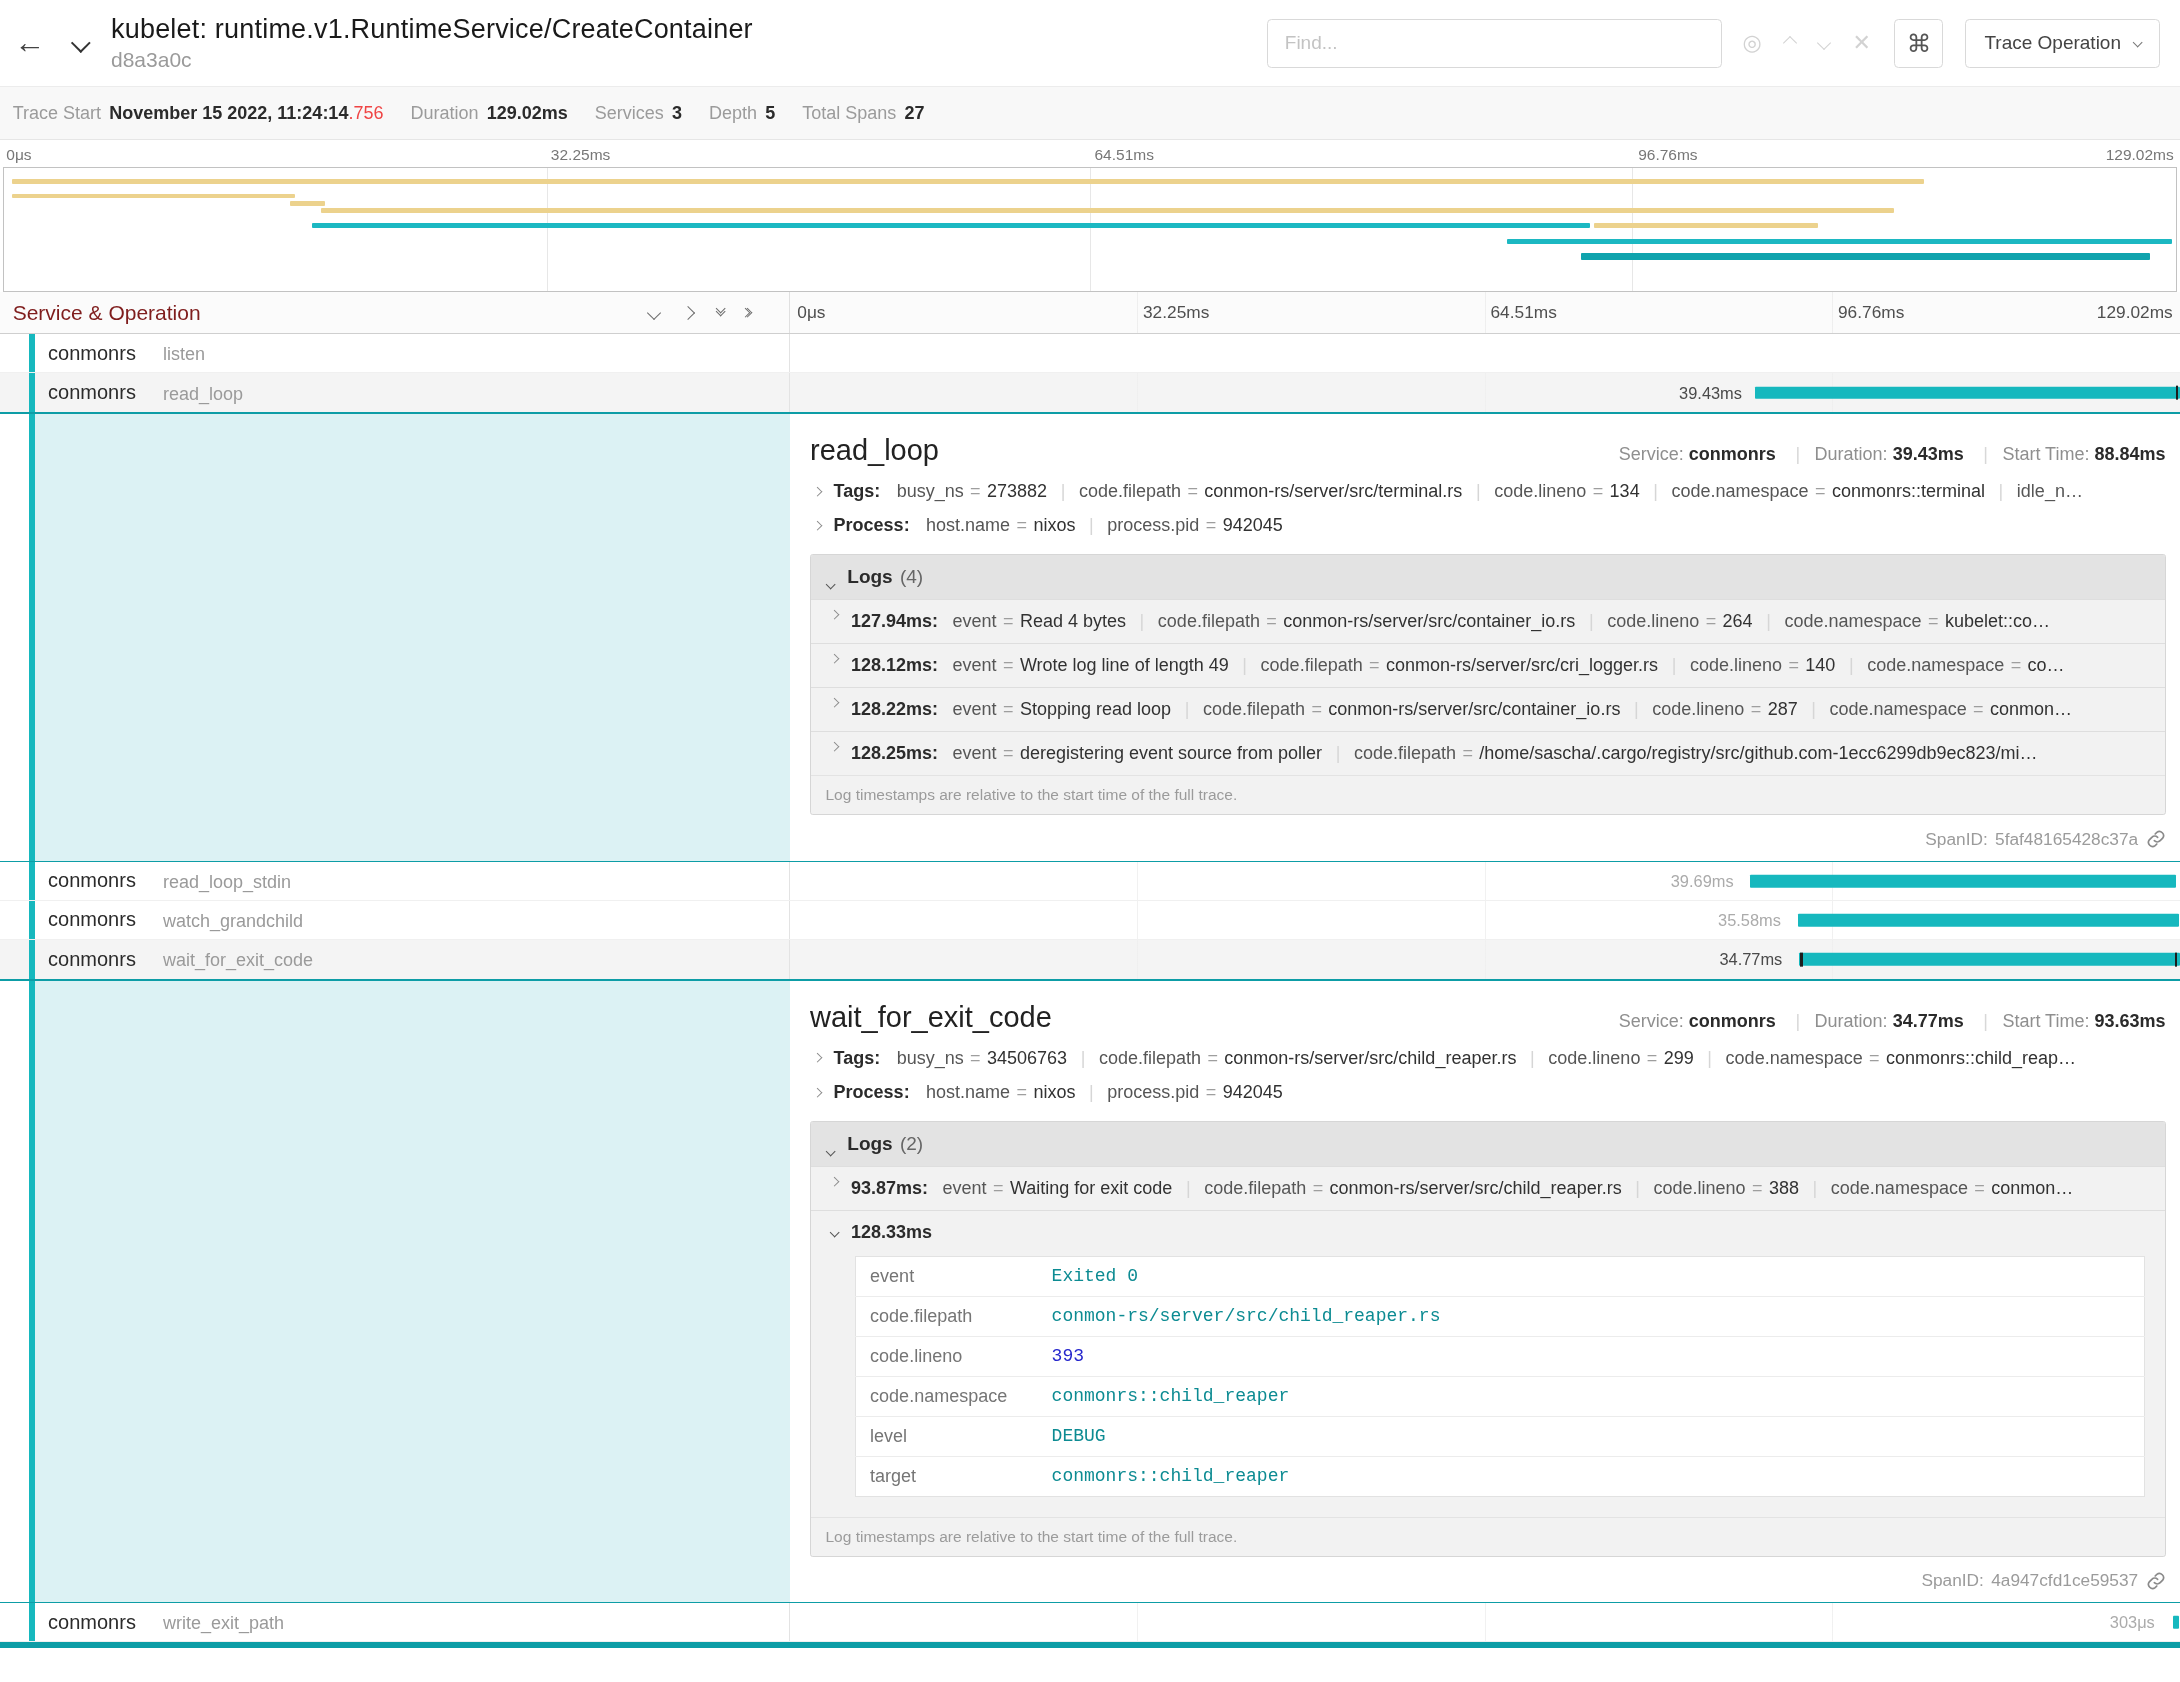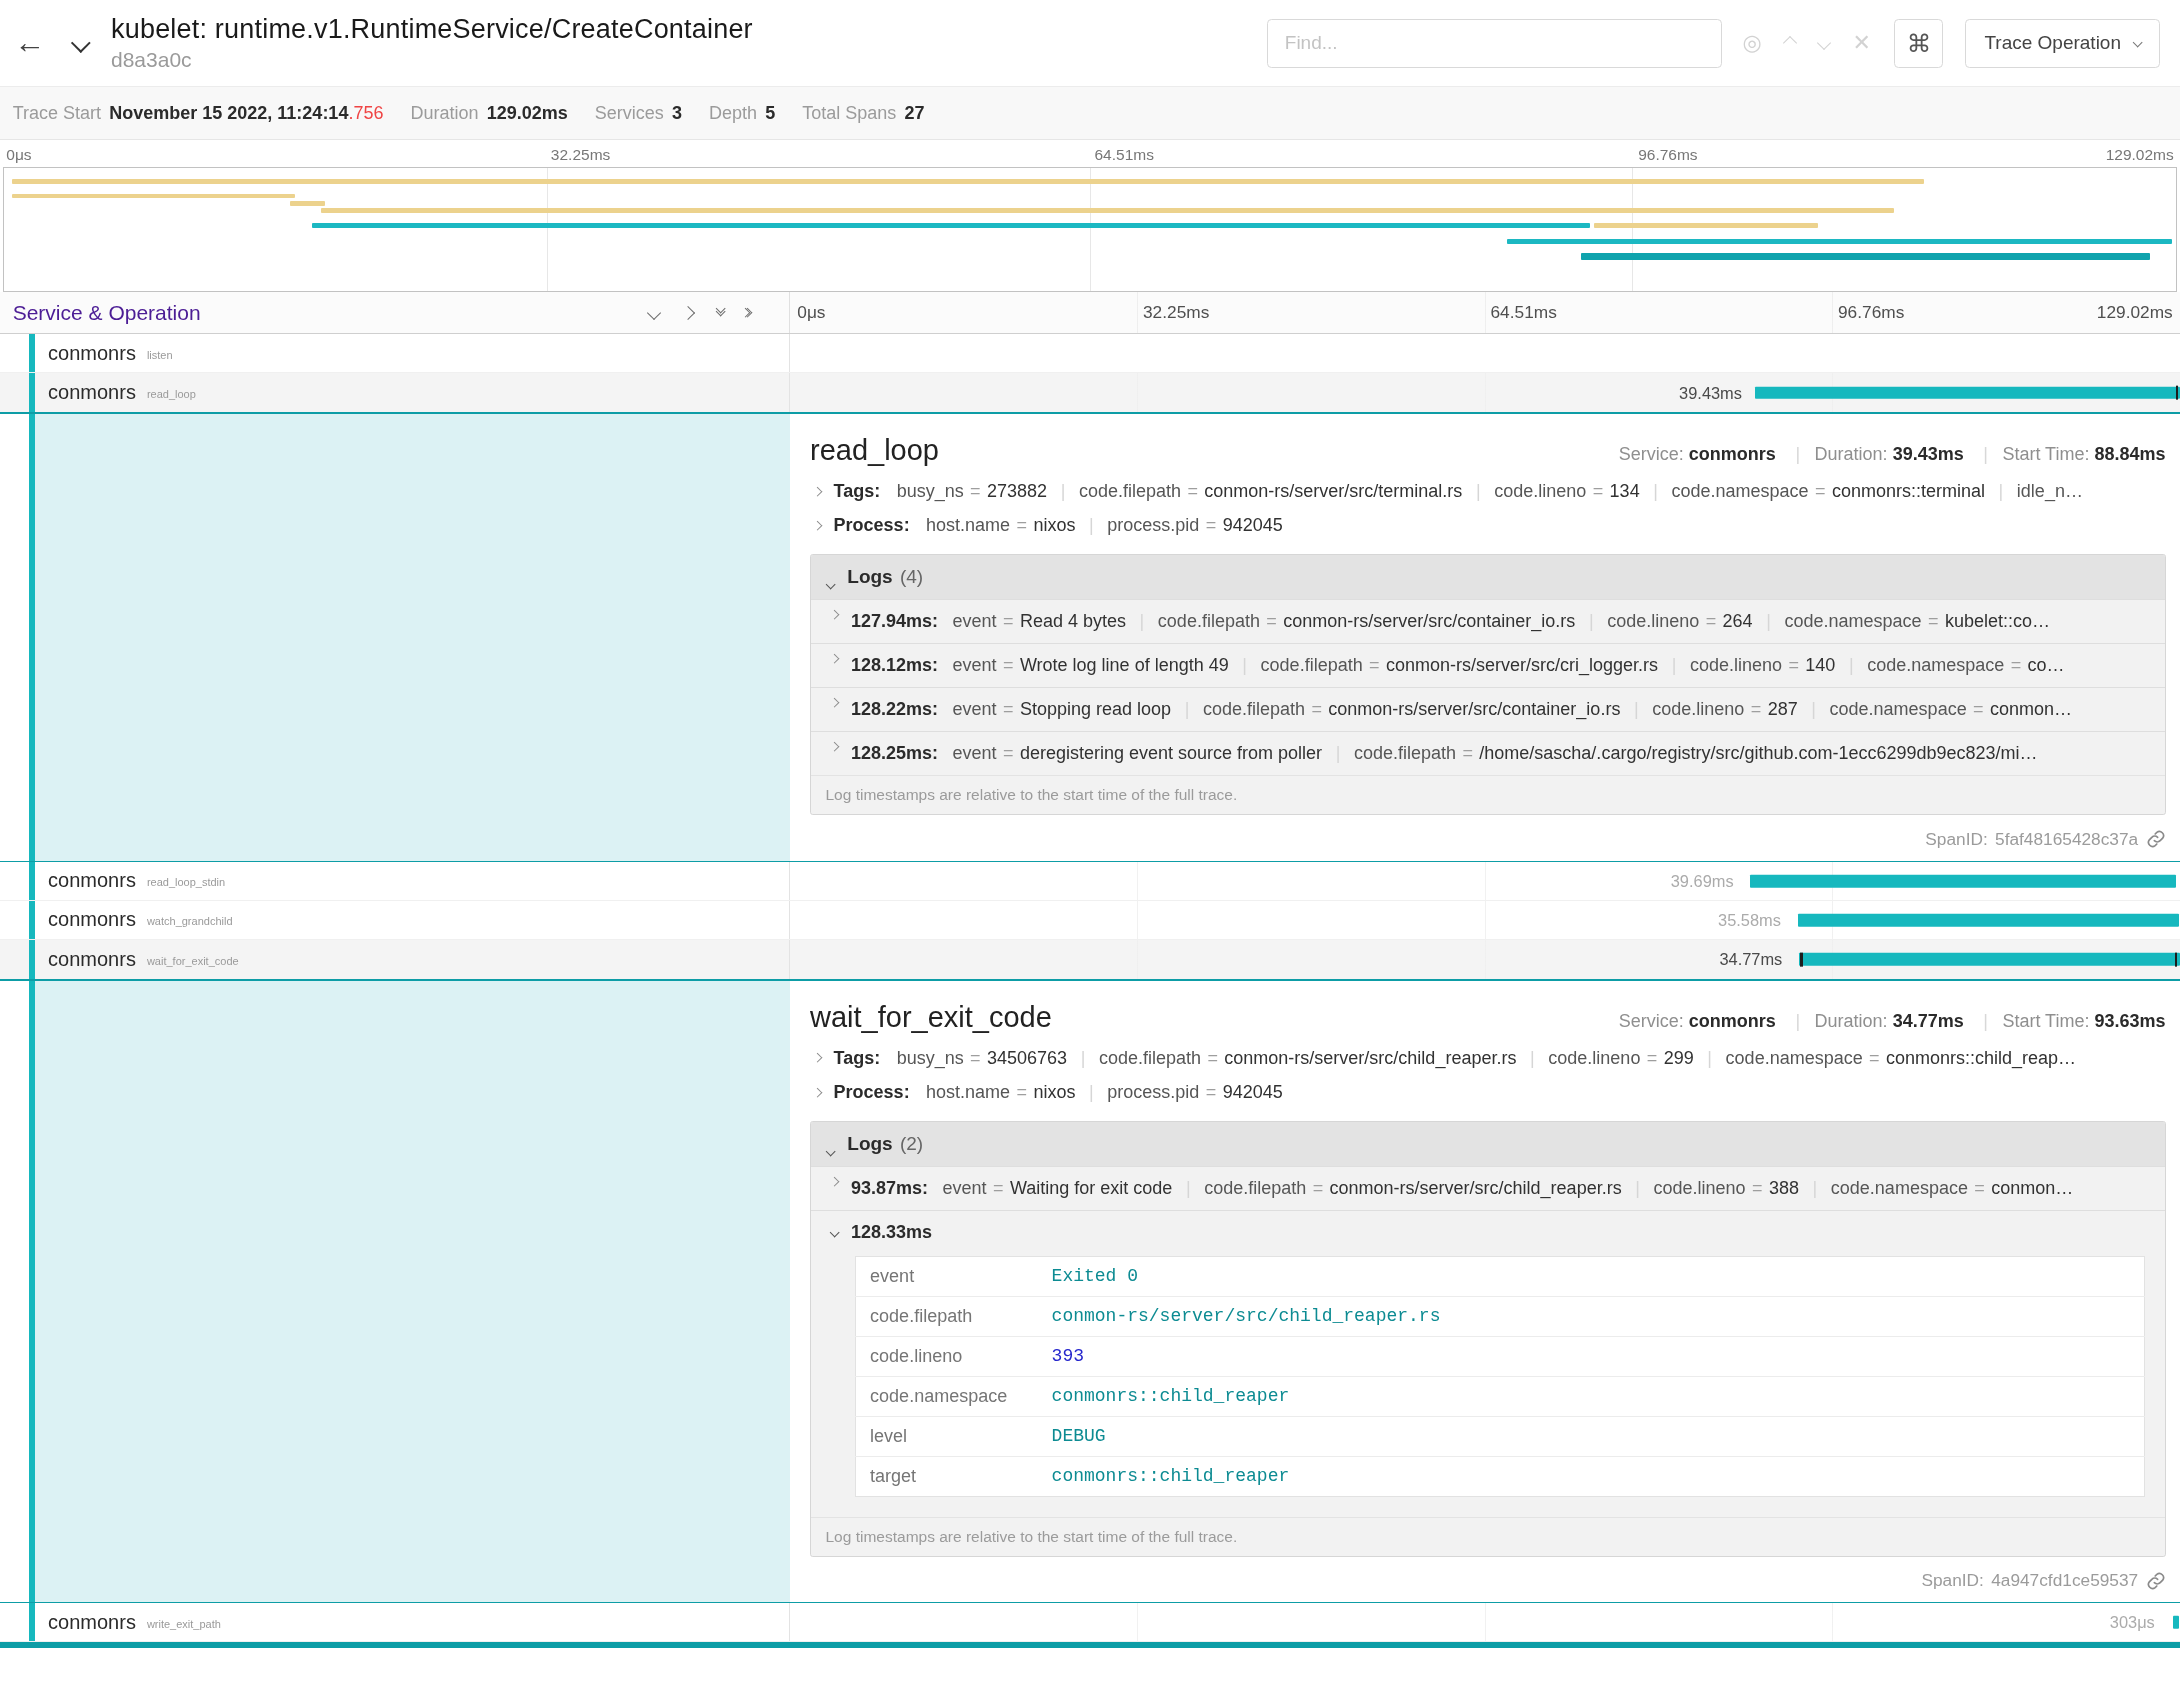--- a/index.html
+++ b/index.html
@@ -50,39 +50,39 @@
     background-image:linear-gradient(#e4e4e4,#e4e4e4),linear-gradient(#e4e4e4,#e4e4e4),linear-gradient(#e4e4e4,#e4e4e4);
     background-repeat:no-repeat;background-size:0.9px 100%;background-position:25% 0,50% 0,75% 0}
   .mm-line{position:absolute;height:4.5px;border-radius:0.9px}
   .mm-yellow{background:#ecd28d}
   .mm-teal{background:#1cb8c2}
   .mm-teal-dk{background:#0fa3ad}
 
   
   .grid-head{height:42px;display:flex;background:#fbfbfb;border-bottom:0.9px solid #cfcfcf}
   .gh-left{width:790px;flex:none;display:flex;align-items:center;padding:0 0 0 12.7px;border-right:0.9px solid #e0e0e0}
-  .gh-title{font-size:21px;font-weight:500;color:#4c1d95}
+  .gh-title{font-size:21px;font-weight:500;color:#7f1d1d}
   .gh-icons{margin-left:auto;margin-right:38px;display:flex;align-items:center;gap:23.6px;color:#6d6d6d}
   .dblchev{display:flex;flex-direction:column;gap:0}
   .dblchev .chev{margin-top:-4.5px}
   .dblchev.right{flex-direction:row;gap:0}
   .dblchev.right .chev{margin:0 0 0 -5.5px}
   .gh-right{flex:1;position:relative;font-size:17.3px;color:#4f4f4f;
     background-image:linear-gradient(#ededed,#ededed),linear-gradient(#ededed,#ededed),linear-gradient(#ededed,#ededed);
     background-repeat:no-repeat;background-size:0.9px 100%;background-position:25% 0,50% 0,75% 0}
   .gh-right span{position:absolute;top:10px}
 
   
   .row{height:39px;display:flex;border-bottom:0.9px solid #f0f0f0;background:#fff;cursor:pointer}
   .row.selected{background:#f4f4f4;border-bottom:none}
   .row-left{width:790px;flex:none;display:flex;align-items:center;border-right:0.9px solid #e3e3e3}
   .gutter{width:29px;flex:none;align-self:stretch}
   .indicator{width:6.4px;flex:none;align-self:stretch;background:#16b8be}
   .svc{margin-left:12.7px;font-size:20px;font-weight:500;color:#2b2b2b}
-  .op{margin-left:11px;font-size:11px;color:#9a9a9a;padding-top:2.7px}
+  .op{margin-left:27px;font-size:18px;color:#9a9a9a;padding-top:2.7px}
   .row-right{flex:1;position:relative;
     background-image:linear-gradient(#efefef,#efefef),linear-gradient(#efefef,#efefef),linear-gradient(#efefef,#efefef);
     background-repeat:no-repeat;background-size:0.9px 100%;background-position:25% 0,50% 0,75% 0}
   .bar{position:absolute;top:50%;transform:translateY(-50%);height:12.7px;background:#16b8be;border-radius:0.9px}
   .btick{position:absolute;top:-0.9px;bottom:-0.9px;width:2.7px;background:#1d1d1d}
   .dur{position:absolute;top:50%;transform:translateY(-50%);font-size:16.4px;color:#ababab;white-space:nowrap}
   .row.selected .dur{color:#4a4a4a}
 
   
   .detail{display:flex;border-top:2.7px solid #0d9da6;border-bottom:1.8px solid #0d9da6;background:#fff}

